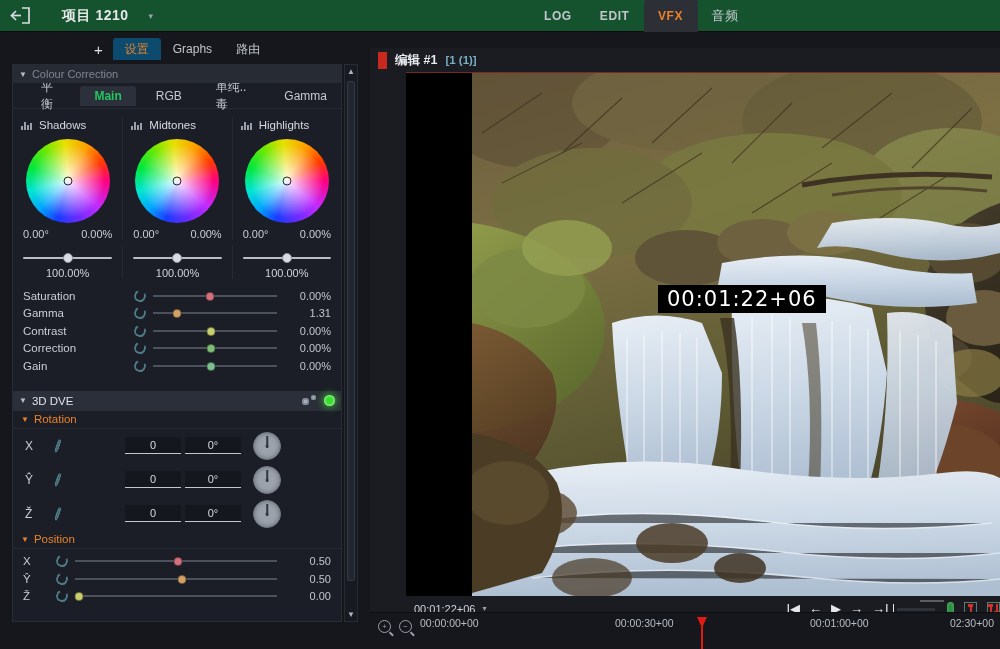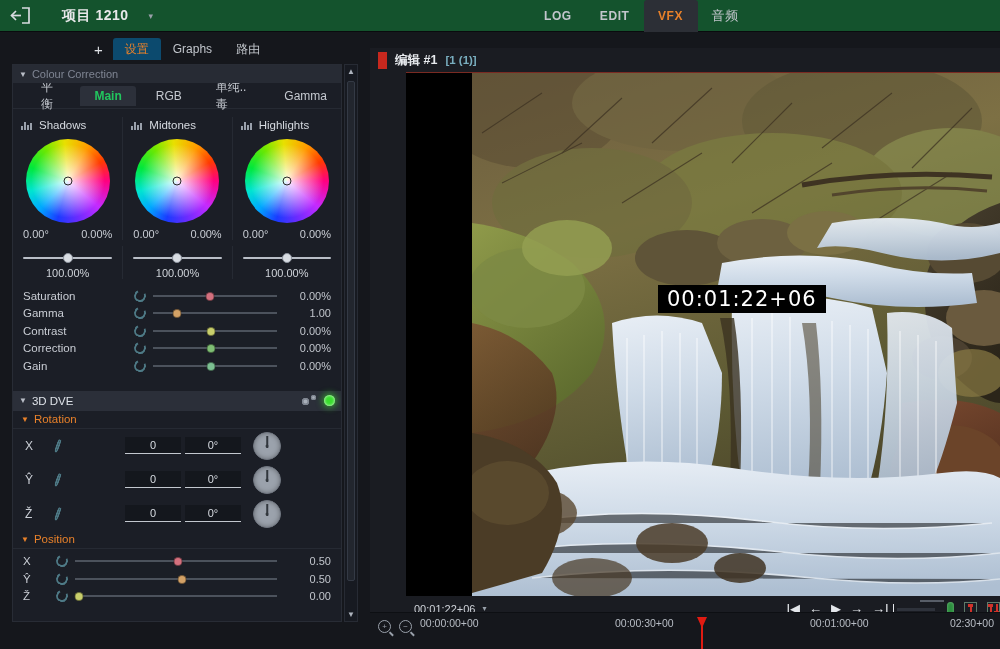--- a/index.html
+++ b/index.html
@@ -415,21 +415,21 @@
               </span>
             <span class="p-val">0.00%</span>
           </div>
           <div class="param-row">
             <span class="param-name">Gamma</span>
             <span class="reset-ico"></span>
             <span class="p-track">
                 <span class="p-line"></span>
                 <span class="p-knob" style="left:19%;background:#d3a166"></span>
               </span>
-            <span class="p-val">1.00</span>
+            <span class="p-val">1.31</span>
           </div>
           <div class="param-row">
             <span class="param-name">Contrast</span>
             <span class="reset-ico"></span>
             <span class="p-track">
                 <span class="p-line"></span>
                 <span class="p-knob" style="left:47%;background:#c9cf6c"></span>
               </span>
             <span class="p-val">0.00%</span>
           </div>

